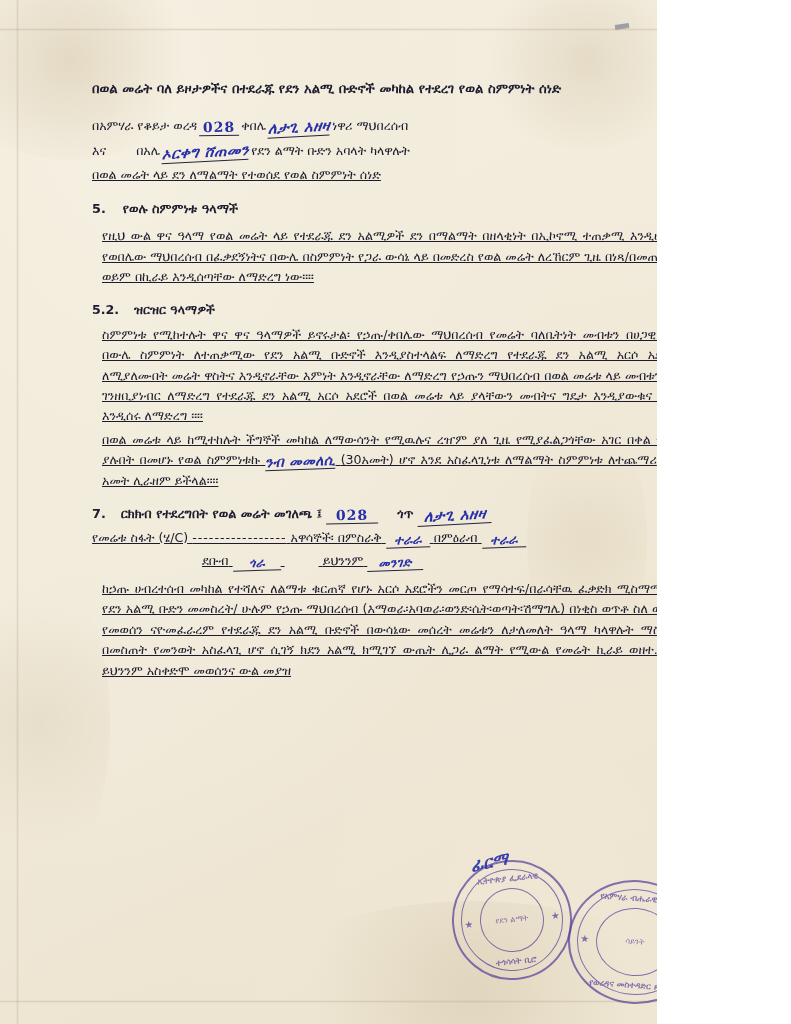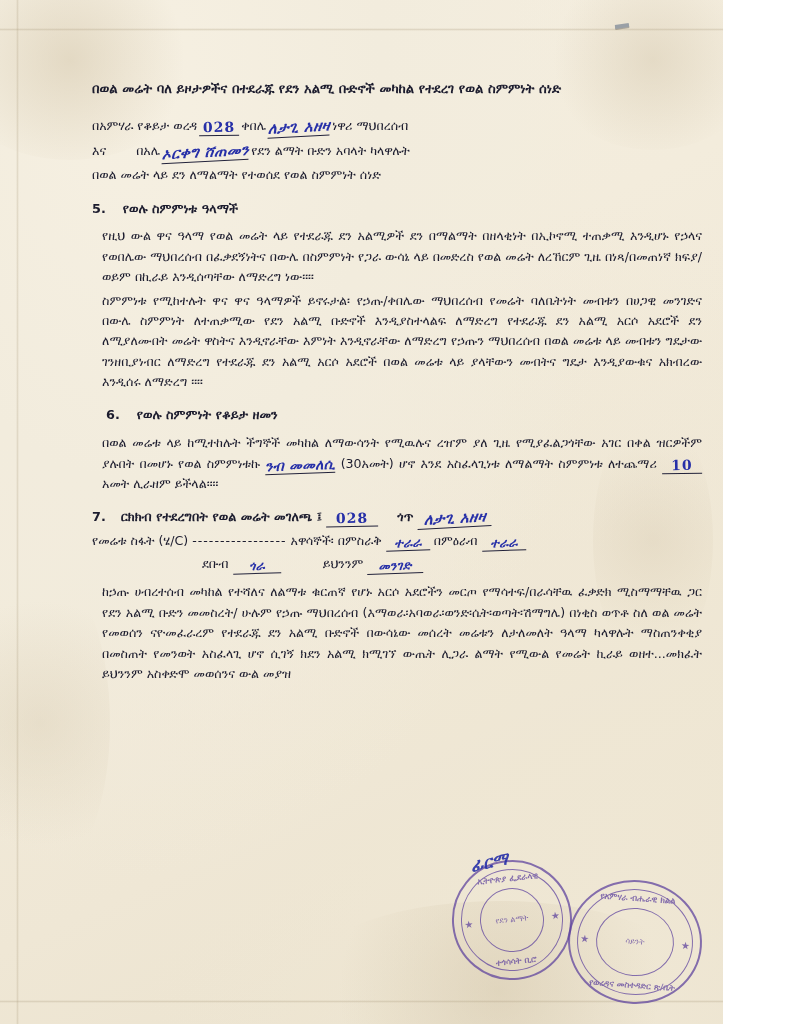--- a/index.html
+++ b/index.html
@@ -5,21 +5,21 @@
   html, body {
     margin: 0;
     padding: 0;
     background: #ffffff;
   }
   body {
     font-family: "DejaVu Sans", sans-serif;
   }
   .page {
     position: relative;
-    width: 723px;
+    width: 657px;
     height: 1024px;
     overflow: hidden;
     background:
       radial-gradient(ellipse at 18% 8%, #f6f0e2 0%, #f2ecdd 30%, rgba(242,236,221,0) 60%),
       radial-gradient(ellipse at 85% 90%, #efe7d4 0%, rgba(239,231,212,0) 55%),
       linear-gradient(155deg, #f5efe1 0%, #f3ecdc 35%, #efe7d5 70%, #eae1cc 100%);
   }
   
   .blotch {
     position: absolute;
@@ -65,20 +65,21 @@
     top: 78px;
     width: 610px;
     color: #1c1c2e;
     font-size: 12.6px;
     line-height: 1.62;
   }
   .para {
     margin: 0 0 3px 0;
     text-align: justify;
     text-justify: inter-word;
+    text-decoration: underline;
   }
   .heading {
     margin: 13px 0 7px 0;
     font-weight: bold;
     font-size: 12.8px;
   }
   .heading.indent { padding-left: 14px; }
   .sub-heading {
     margin: 12px 0 5px 0;
     font-weight: bold;
@@ -243,27 +244,27 @@
     <div class="para">በወል መሬት ላይ ደን ለማልማት የተወሰደ የወል ስምምነት ሰነድ</div>
 
     <div class="heading">
       <span>5.</span>
       <span style="display:inline-block;width:8px"></span>
       <span>የወሉ ስምምነቱ ዓላማች</span>
     </div>
 
     <div class="para indent-block">የዚህ ውል ዋና ዓላማ የወል መሬት ላይ የተደራጁ ደን አልሚዎች ደን በማልማት በዘላቂነት በኢኮኖሚ ተጠቃሚ እንዲሆኑ የኃላና የወበሌው ማህበረሰብ በፈቃደኝነትና በውሌ በስምምነት የጋራ ውሳኔ ላይ በመድረስ የወል መሬት ለረኸርም ጊዜ በነጻ/በመጠነኛ ክፍያ/ ወይም በኪራይ እንዲሰጣቸው ለማድረግ ነው።።</div>
 
+    <div class="sub-heading">
+      <span>5.2.</span>
+      <span style="display:inline-block;width:6px"></span>
+      <span>ዝርዝር ዓላማዎች</span>
+    </div>
     <div class="para indent-block">ስምምነቱ የሚከተሉት ዋና ዋና ዓላማዎች ይኖሩታል፡ የኃጡ/ቀበሌው ማህበረሰብ የመሬት ባለቤትነት መብቱን በሀጋዊ መንገድና በውሌ ስምምነት ለተጠቃሚው የደን አልሚ ቡድኖች እንዲያስተላልፍ ለማድረግ የተደራጁ ደን አልሚ አርሶ አደሮች ደን ለሚያለሙበት መሬት ዋስትና እንዲኖራቸው እምነት እንዲኖራቸው ለማድረግ የኃጡን ማህበረሰብ በወል መሬቱ ላይ መብቱን ግዴታው ገንዘቢያነብር ለማድረግ የተደራጁ ደን አልሚ አርሶ አደሮች በወል መሬቱ ላይ ያላቸውን መብትና ግዴታ እንዲያውቁና አክብረው እንዲሰሩ ለማድረግ ።።</div>
 
-    <div class="heading indent">
-      <span>6.</span>
-      <span style="display:inline-block;width:8px"></span>
-      <span>የወሉ ስምምነት የቆይታ ዘመን</span>
-    </div>
     <div class="para indent-block">
       <span>በወል መሬቱ ላይ ከሚተከሉት ችግኞች መካከል ለማውሳንት የሚዉሉና ረዠም ያለ ጊዜ የሚያፈልጋጎቸው አገር በቀል ዝርዎችም ያሉበት በመሆኑ የወል ስምምነቱኩ</span>
       <span class="uline hw">ንብ መመለሲ</span>
       <span>(30አመት) ሆኖ እንደ አስፈላጊነቱ ለማልማት ስምምነቱ ለተጨማሪ</span>
       <span class="uline hw num">10</span>
       <span>አመት ሊራዘም ይችላል።።</span>
     </div>
 
     <div class="heading" style="margin-bottom:3px">
       <span>7.</span>

